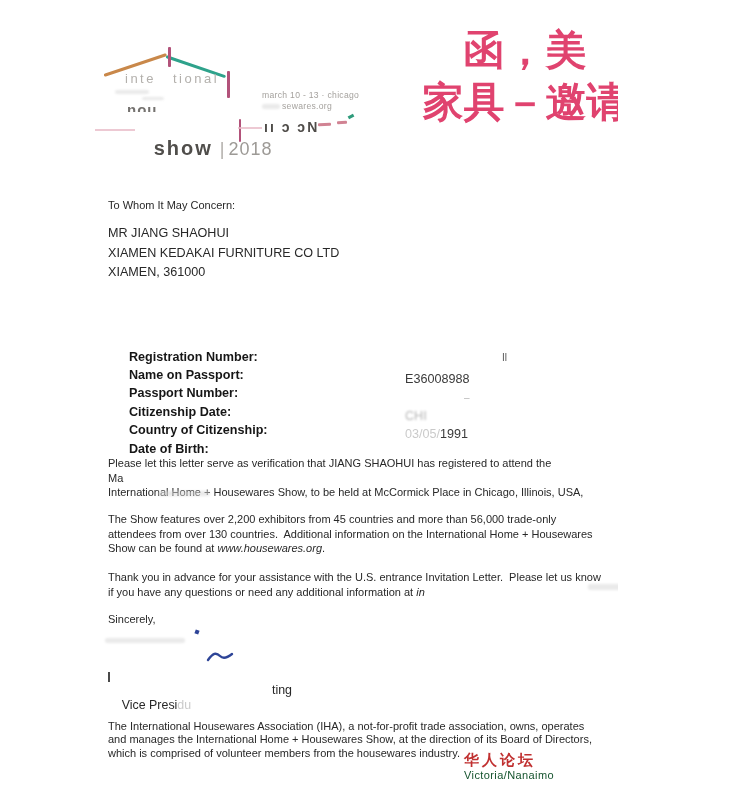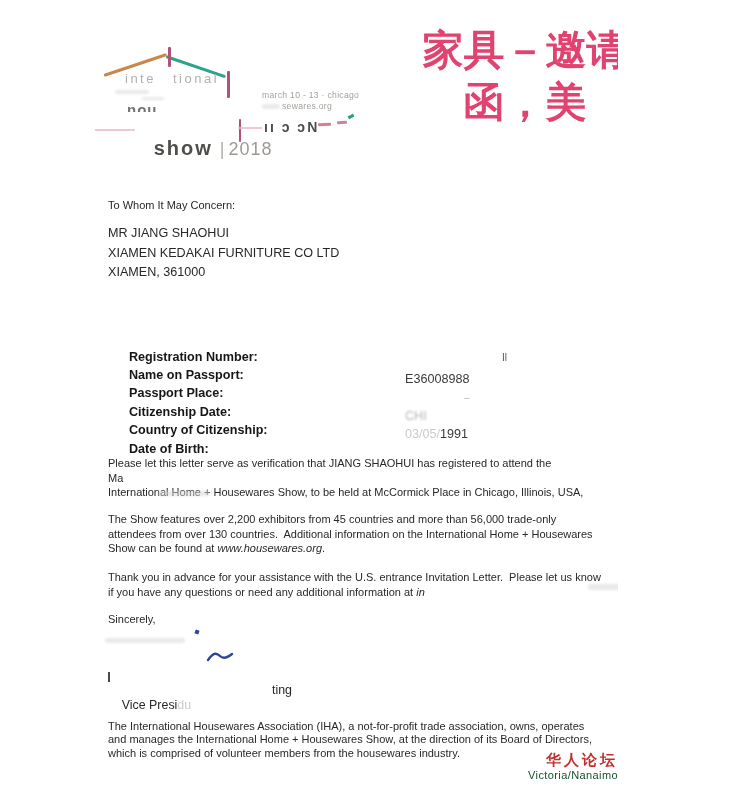--- a/index.html
+++ b/index.html
@@ -45,21 +45,21 @@
   .para{left:108px;}
   .it{font-style:italic;}
   .closing{left:108px;top:612px;}
   .sig-dot{position:absolute;left:195px;top:630px;width:4px;height:4px;background:#2d4497;
            transform:rotate(20deg);}
   .sig-bar{position:absolute;left:108px;top:672px;width:1.5px;height:10px;background:#4a4a4a;}
   .signer{left:108px;top:683px;position:absolute;white-space:pre;font-size:12.4px;}
   .signer-suffix{position:absolute;left:164px;top:0;}
   .para4{left:108px;top:720px;line-height:13.4px;}
   
-  .wm{position:absolute;right:0;top:752px;width:138px;text-align:right;}
+  .wm{position:absolute;right:16px;top:752px;width:138px;text-align:left;}
   .wm-cn{font-family:"DejaVu Serif",serif;font-weight:bold;font-size:15px;letter-spacing:3px;
          color:#c03030;line-height:16px;}
   .wm-en{font-size:11px;color:#14532d;line-height:15px;letter-spacing:.4px;}
 </style>
 </head>
 <body>
 
 <div id="stage">
 
   <div>
@@ -88,42 +88,42 @@
     <div class="logo-right" style="left:282px;top:101px;">sewares.org</div>
 
     <div class="pale-line" style="left:95px;top:129px;width:40px;"></div>
     <div class="pale-line" style="left:238px;top:127px;width:24px;"></div>
     <div class="pink-dash" style="left:318px;top:123px;width:13px;transform:rotate(-2deg);"></div>
     <div class="pink-dash" style="left:337px;top:121px;width:10px;transform:rotate(-4deg);"></div>
     <div class="green-tick" style="left:348px;top:115px;"></div>
   </div>
 
   <div class="cn-heading">
+    <div>函，美</div>
     <div>家具－邀请</div>
-    <div>函，美</div>
   </div>
 
   <div class="abs body-text salutation line">To Whom It May Concern:</div>
 
   <div class="abs body-text address">
     <div class="line">MR JIANG SHAOHUI</div>
     <div class="line">XIAMEN KEDAKAI FURNITURE CO LTD</div>
     <div class="line">XIAMEN, 361000</div>
   </div>
 
   <div class="abs body-text fields">
     <div class="field-row">
       <span class="field-label">Registration Number:</span>
     </div>
     <div class="field-row">
       <span class="field-label">Name on Passport:</span>
       <span class="val-remnant">Il</span>
     </div>
     <div class="field-row">
-      <span class="field-label">Passport Place:</span>
+      <span class="field-label">Passport Number:</span>
       <span class="field-value">E36008988</span>
     </div>
     <div class="field-row">
       <span class="field-label">Citizenship Date:</span>
       <span class="val-tiny">–</span>
     </div>
     <div class="field-row">
       <span class="field-label">Country of Citizenship:</span>
       <span class="field-value val-blur">CHI</span>
     </div>

